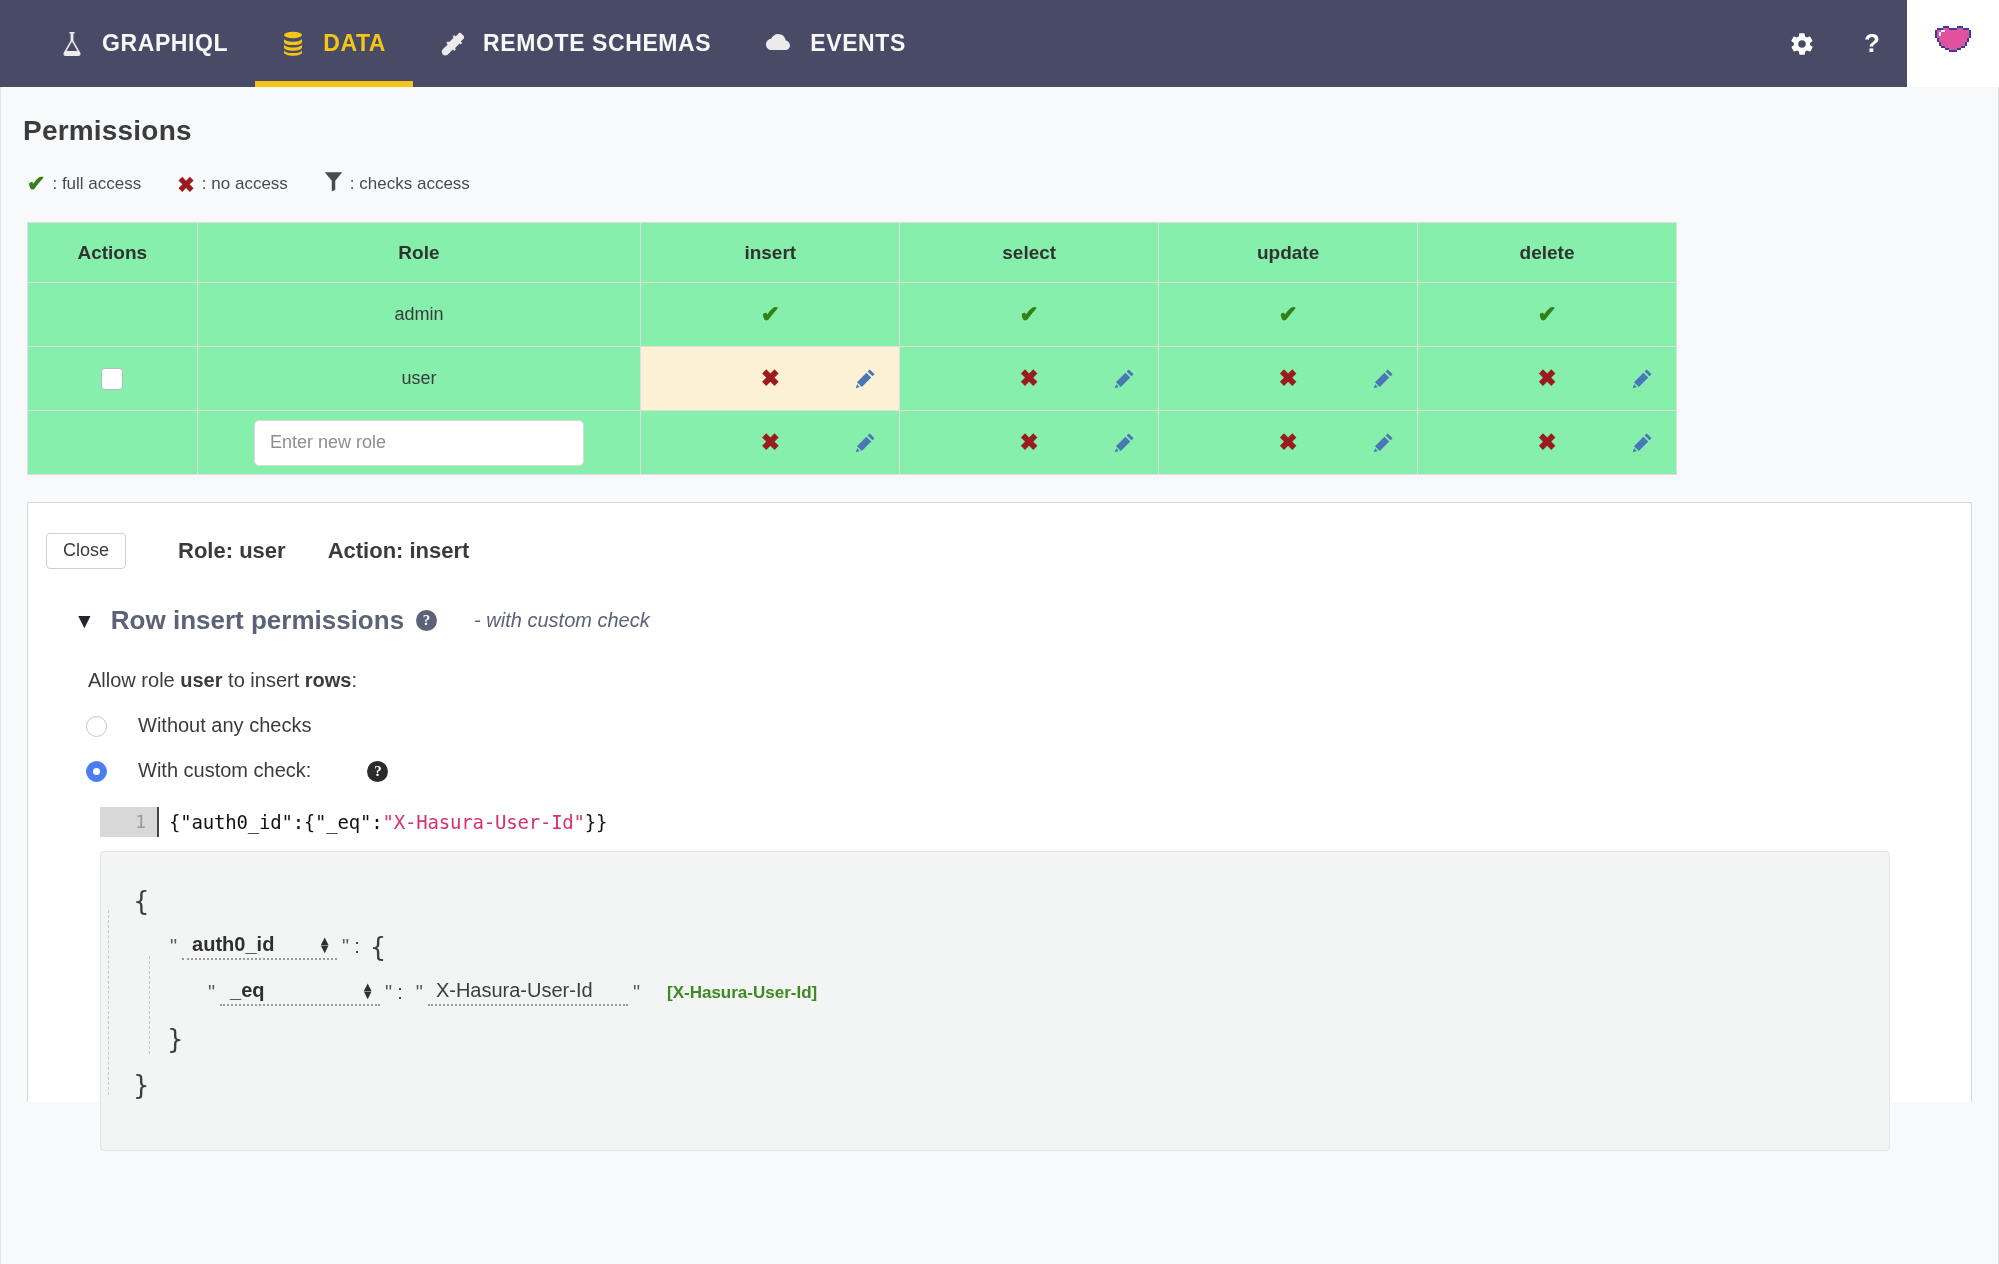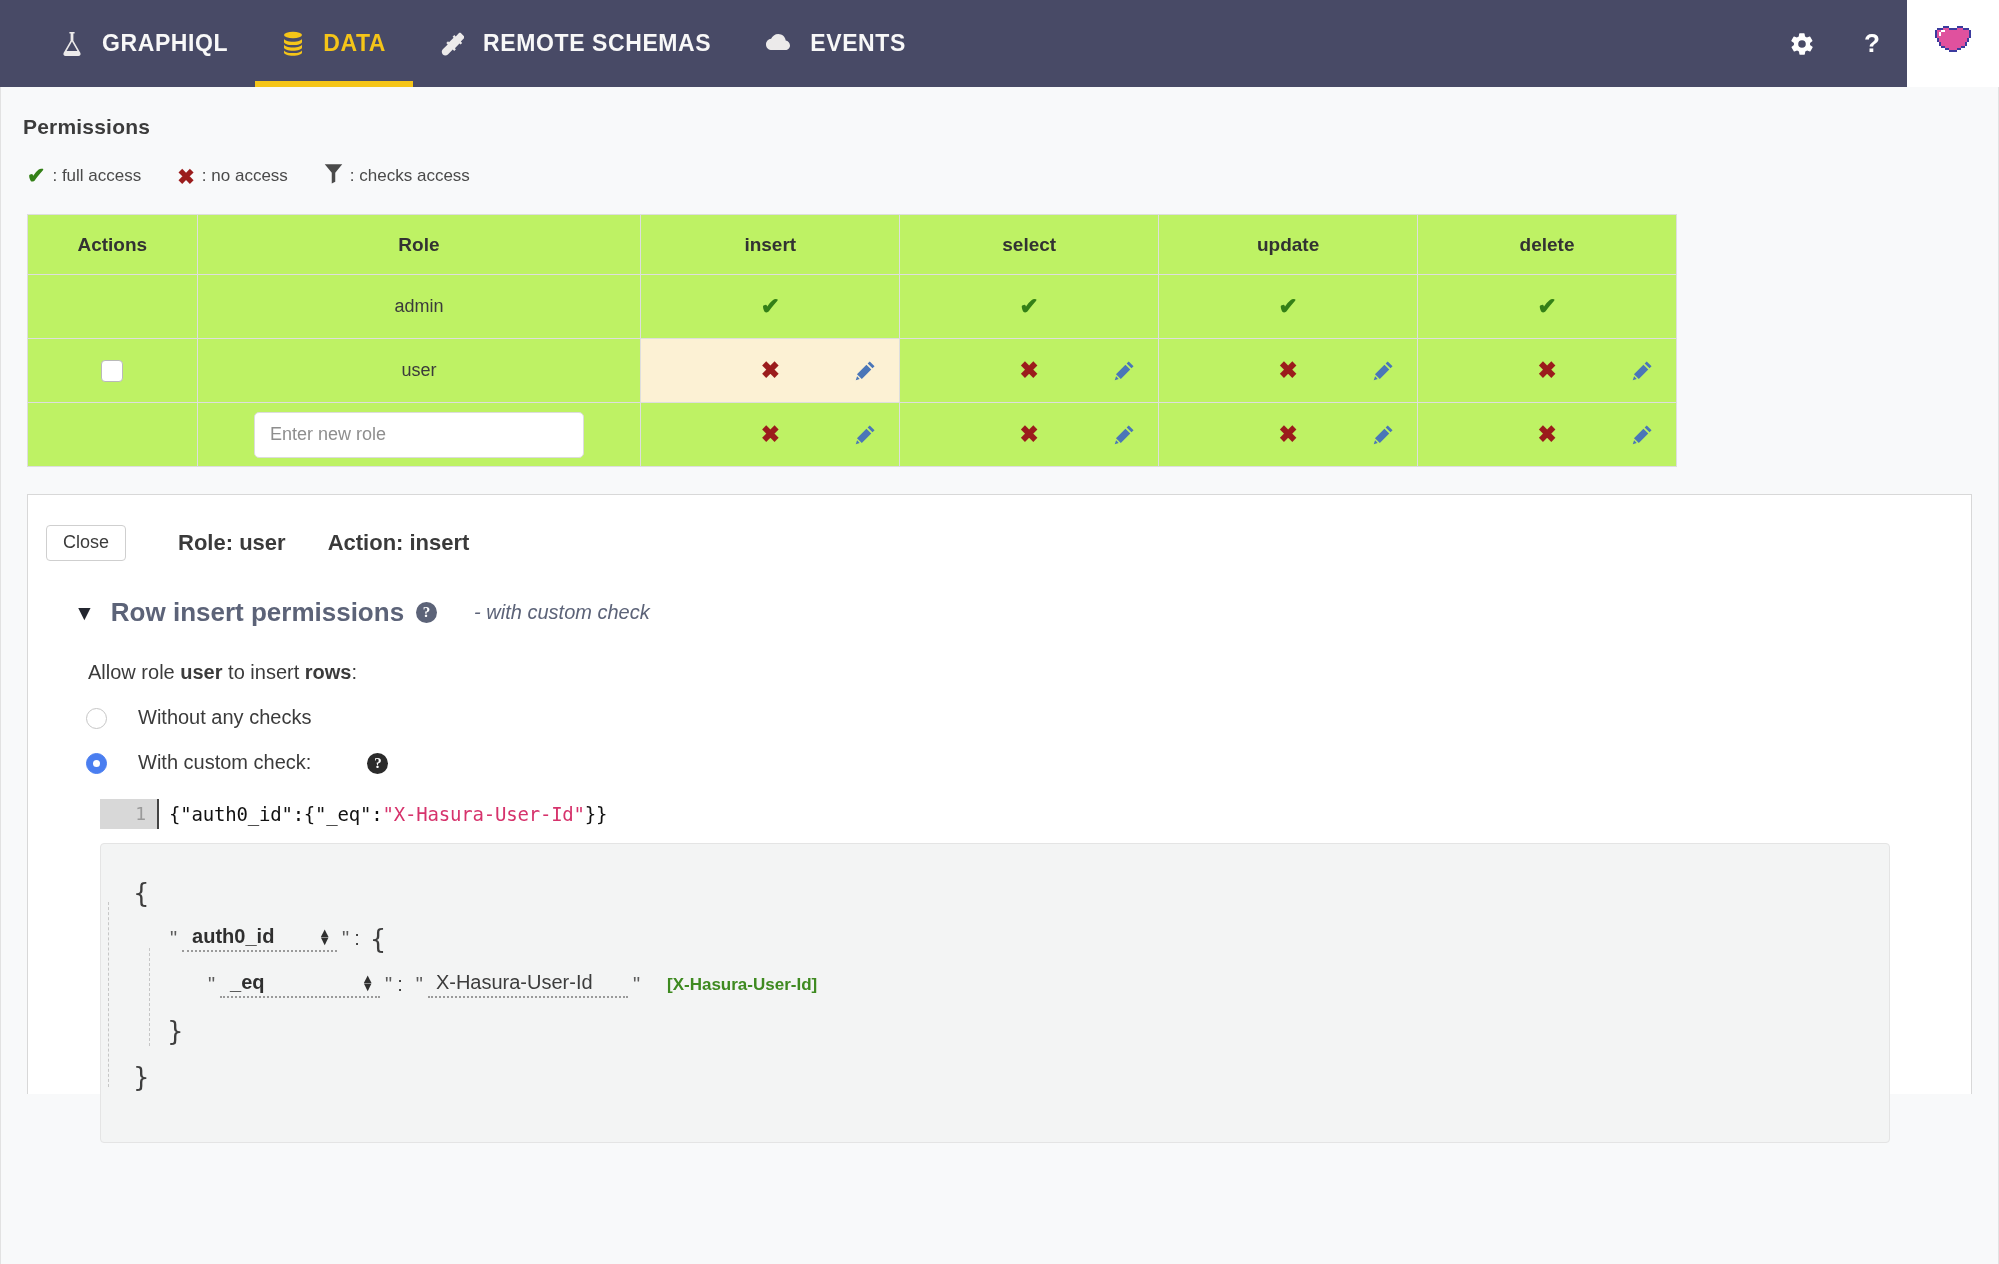--- a/index.html
+++ b/index.html
@@ -73,21 +73,21 @@
   
   .page {
     position: relative;
     height: 1177px;
     background: #f8f9fa;
     border-left: 1px solid #e2e2e2;
     border-right: 1px solid #e2e2e2;
   }
 
   .perm-title {
-    font-size: 21px;
+    font-size: 28px;
     font-weight: bold;
     color: #3c3c3c;
     padding: 28px 0 0 22px;
     letter-spacing: .2px;
   }
 
   .legend {
     display: flex;
     align-items: center;
     gap: 0;
@@ -99,21 +99,21 @@
   .legend-item .lg-txt { white-space: nowrap; }
 
   .ico-check { color: #348017; font-size: 22px; font-weight: bold; line-height: 1; }
   .ico-cross { color: #9b1c1c; font-size: 21px; font-weight: bold; line-height: 1; }
 
   
   .perm-table-wrap { padding: 25px 0 0 26px; }
   table.perm {
     border-collapse: collapse;
     width: 1650px;
-    background: #bef264;
+    background: #86efac;
     table-layout: fixed;
   }
   table.perm th, table.perm td {
     border: 1px solid #dedede;
     text-align: center;
     vertical-align: middle;
   }
   table.perm th {
     height: 60px;
     font-size: 19px;

